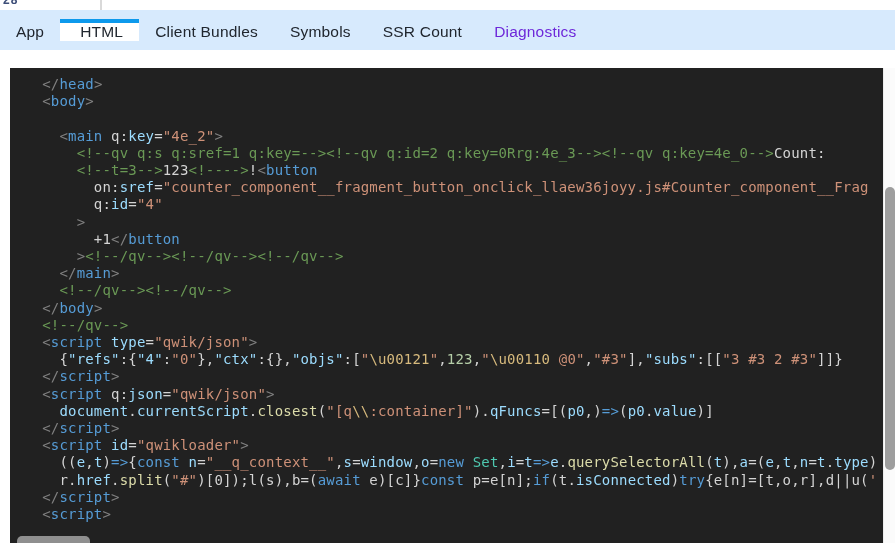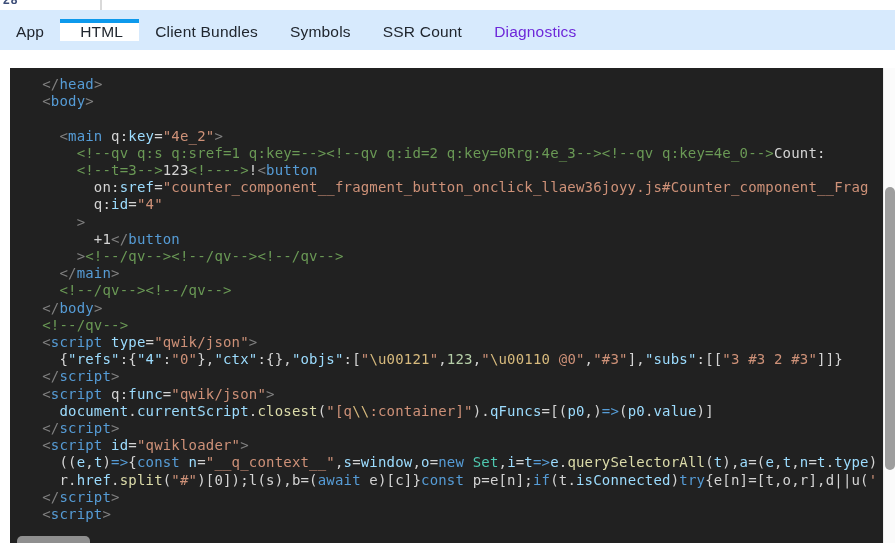--- a/index.html
+++ b/index.html
@@ -79,21 +79,21 @@
       <div class="code-line"><span class="tok-t">      </span><span class="tok-p">&gt;</span></div>
       <div class="code-line"><span class="tok-t">        +1</span><span class="tok-p">&lt;/</span><span class="tok-g">button</span></div>
       <div class="code-line"><span class="tok-t">      </span><span class="tok-p">&gt;</span><span class="tok-c">&lt;!--/qv--&gt;&lt;!--/qv--&gt;&lt;!--/qv--&gt;</span></div>
       <div class="code-line"><span class="tok-t">    </span><span class="tok-p">&lt;/</span><span class="tok-g">main</span><span class="tok-p">&gt;</span></div>
       <div class="code-line"><span class="tok-t">    </span><span class="tok-c">&lt;!--/qv--&gt;&lt;!--/qv--&gt;</span></div>
       <div class="code-line"><span class="tok-t">  </span><span class="tok-p">&lt;/</span><span class="tok-g">body</span><span class="tok-p">&gt;</span></div>
       <div class="code-line"><span class="tok-t">  </span><span class="tok-c">&lt;!--/qv--&gt;</span></div>
       <div class="code-line"><span class="tok-t">  </span><span class="tok-p">&lt;</span><span class="tok-g">script</span><span class="tok-t"> </span><span class="tok-a">type</span><span class="tok-t">=</span><span class="tok-s">"qwik/json"</span><span class="tok-p">&gt;</span></div>
       <div class="code-line"><span class="tok-t">    {</span><span class="tok-a">"refs"</span><span class="tok-t">:{</span><span class="tok-a">"4"</span><span class="tok-t">:</span><span class="tok-s">"0"</span><span class="tok-t">},</span><span class="tok-a">"ctx"</span><span class="tok-t">:{},</span><span class="tok-a">"objs"</span><span class="tok-t">:[</span><span class="tok-s">"</span><span class="tok-e">\u00121</span><span class="tok-s">"</span><span class="tok-t">,</span><span class="tok-n">123</span><span class="tok-t">,</span><span class="tok-s">"</span><span class="tok-e">\u00110</span><span class="tok-s"> @0"</span><span class="tok-t">,</span><span class="tok-s">"#3"</span><span class="tok-t">],</span><span class="tok-a">"subs"</span><span class="tok-t">:[[</span><span class="tok-s">"3 #3 2 #3"</span><span class="tok-t">]]}</span></div>
       <div class="code-line"><span class="tok-t">  </span><span class="tok-p">&lt;/</span><span class="tok-g">script</span><span class="tok-p">&gt;</span></div>
-      <div class="code-line"><span class="tok-t">  </span><span class="tok-p">&lt;</span><span class="tok-g">script</span><span class="tok-t"> q:</span><span class="tok-a">func</span><span class="tok-t">=</span><span class="tok-s">"qwik/json"</span><span class="tok-p">&gt;</span></div>
+      <div class="code-line"><span class="tok-t">  </span><span class="tok-p">&lt;</span><span class="tok-g">script</span><span class="tok-t"> q:</span><span class="tok-a">json</span><span class="tok-t">=</span><span class="tok-s">"qwik/json"</span><span class="tok-p">&gt;</span></div>
       <div class="code-line"><span class="tok-t">    </span><span class="tok-a">document</span><span class="tok-t">.</span><span class="tok-a">currentScript</span><span class="tok-t">.</span><span class="tok-f">closest</span><span class="tok-t">(</span><span class="tok-s">"[q</span><span class="tok-e">\\</span><span class="tok-s">:container]"</span><span class="tok-t">).</span><span class="tok-a">qFuncs</span><span class="tok-t">=[(</span><span class="tok-a">p0</span><span class="tok-t">,)</span><span class="tok-g">=&gt;</span><span class="tok-t">(</span><span class="tok-a">p0</span><span class="tok-t">.</span><span class="tok-a">value</span><span class="tok-t">)]</span></div>
       <div class="code-line"><span class="tok-t">  </span><span class="tok-p">&lt;/</span><span class="tok-g">script</span><span class="tok-p">&gt;</span></div>
       <div class="code-line"><span class="tok-t">  </span><span class="tok-p">&lt;</span><span class="tok-g">script</span><span class="tok-t"> </span><span class="tok-a">id</span><span class="tok-t">=</span><span class="tok-s">"qwikloader"</span><span class="tok-p">&gt;</span></div>
       <div class="code-line"><span class="tok-t">    ((</span><span class="tok-a">e</span><span class="tok-t">,</span><span class="tok-a">t</span><span class="tok-t">)</span><span class="tok-g">=&gt;</span><span class="tok-t">{</span><span class="tok-g">const</span><span class="tok-t"> </span><span class="tok-a">n</span><span class="tok-t">=</span><span class="tok-s">"__q_context__"</span><span class="tok-t">,</span><span class="tok-a">s</span><span class="tok-t">=</span><span class="tok-a">window</span><span class="tok-t">,</span><span class="tok-a">o</span><span class="tok-t">=</span><span class="tok-g">new</span><span class="tok-t"> </span><span class="tok-k">Set</span><span class="tok-t">,</span><span class="tok-a">i</span><span class="tok-t">=</span><span class="tok-a">t</span><span class="tok-g">=&gt;</span><span class="tok-a">e</span><span class="tok-t">.</span><span class="tok-f">querySelectorAll</span><span class="tok-t">(</span><span class="tok-a">t</span><span class="tok-t">),</span><span class="tok-a">a</span><span class="tok-t">=(</span><span class="tok-a">e</span><span class="tok-t">,</span><span class="tok-a">t</span><span class="tok-t">,</span><span class="tok-a">n</span><span class="tok-t">=</span><span class="tok-a">t</span><span class="tok-t">.</span><span class="tok-a">type</span><span class="tok-t">)</span></div>
       <div class="code-line"><span class="tok-t">    r.</span><span class="tok-a">href</span><span class="tok-t">.</span><span class="tok-f">split</span><span class="tok-t">(</span><span class="tok-s">"#"</span><span class="tok-t">)[0]);l(s),b=(</span><span class="tok-g">await</span><span class="tok-t"> e)[c]}</span><span class="tok-g">const</span><span class="tok-t"> p=e[n];</span><span class="tok-g">if</span><span class="tok-t">(t.</span><span class="tok-a">isConnected</span><span class="tok-t">)</span><span class="tok-g">try</span><span class="tok-t">{e[n]=[t,o,r],d||u(</span><span class="tok-s">'</span></div>
       <div class="code-line"><span class="tok-t">  </span><span class="tok-p">&lt;/</span><span class="tok-g">script</span><span class="tok-p">&gt;</span></div>
       <div class="code-line"><span class="tok-t">  </span><span class="tok-p">&lt;</span><span class="tok-g">script</span><span class="tok-p">&gt;</span></div>
     </div>
 </div>
 

